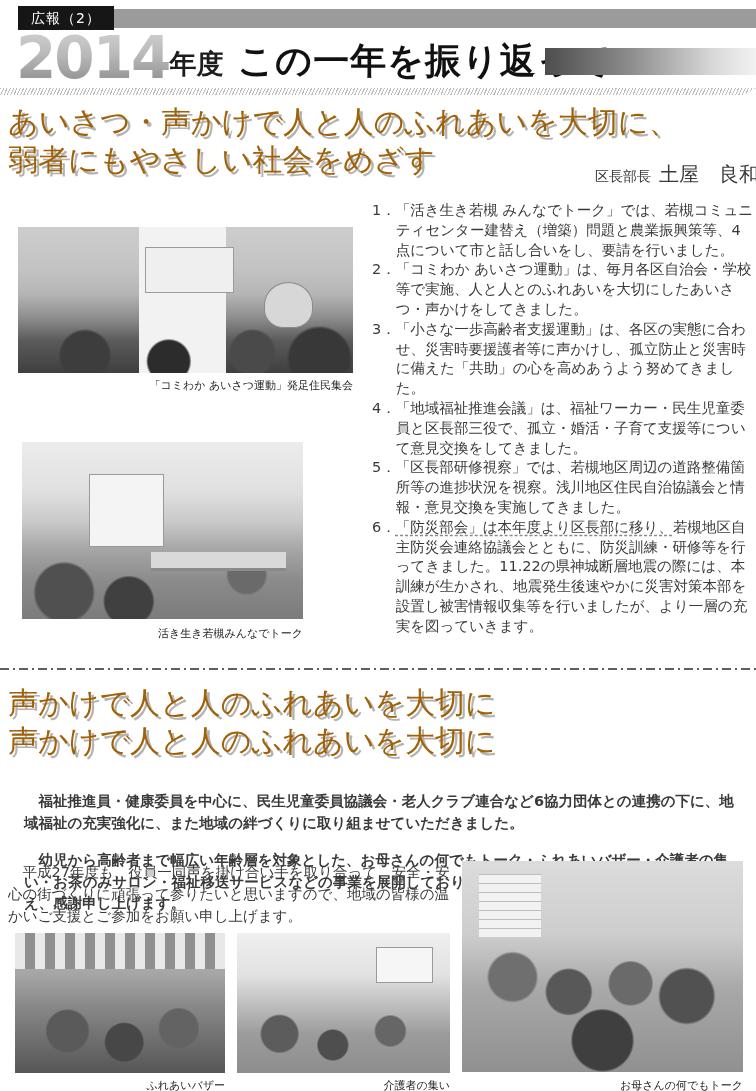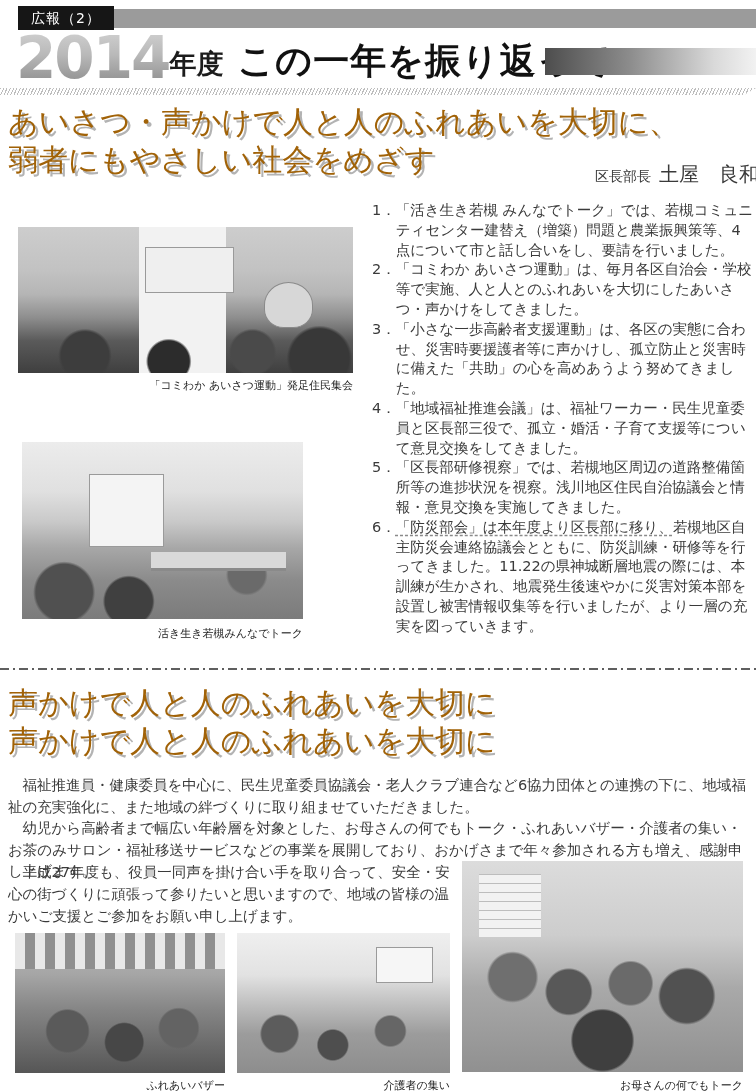--- a/index.html
+++ b/index.html
@@ -86,21 +86,21 @@
   .item{display:flex;margin:0;}
   .item .num{flex:0 0 23px;}
   .item .itext{flex:1;}
   .u-dash{text-decoration:underline;text-decoration-style:dashed;text-underline-offset:3px;text-decoration-color:#8a8a8a;}
 
   .dashdot{position:absolute;left:0;top:668px;width:756px;height:2px;
     background:repeating-linear-gradient(90deg,#5f5f5f 0 9px,transparent 9px 13px,#5f5f5f 13px 15px,transparent 15px 19px);}
 
   
   .a2-body{position:absolute;left:8px;top:775px;width:746px;font-size:14.5px;line-height:21.5px;color:#3a3a3a;}
-  .a2-body p{margin:0;}
+  .a2-body p{margin:16px;font-weight:bold;}
   .a2-para3{position:absolute;left:8px;top:861px;width:448px;font-size:14.5px;line-height:22px;color:#3a3a3a;}
 </style>
 </head>
 <body>
 
 <div id="page">
 
   <div class="header-bar">
     <div class="banner-text">コミわか広場</div>
   </div>

